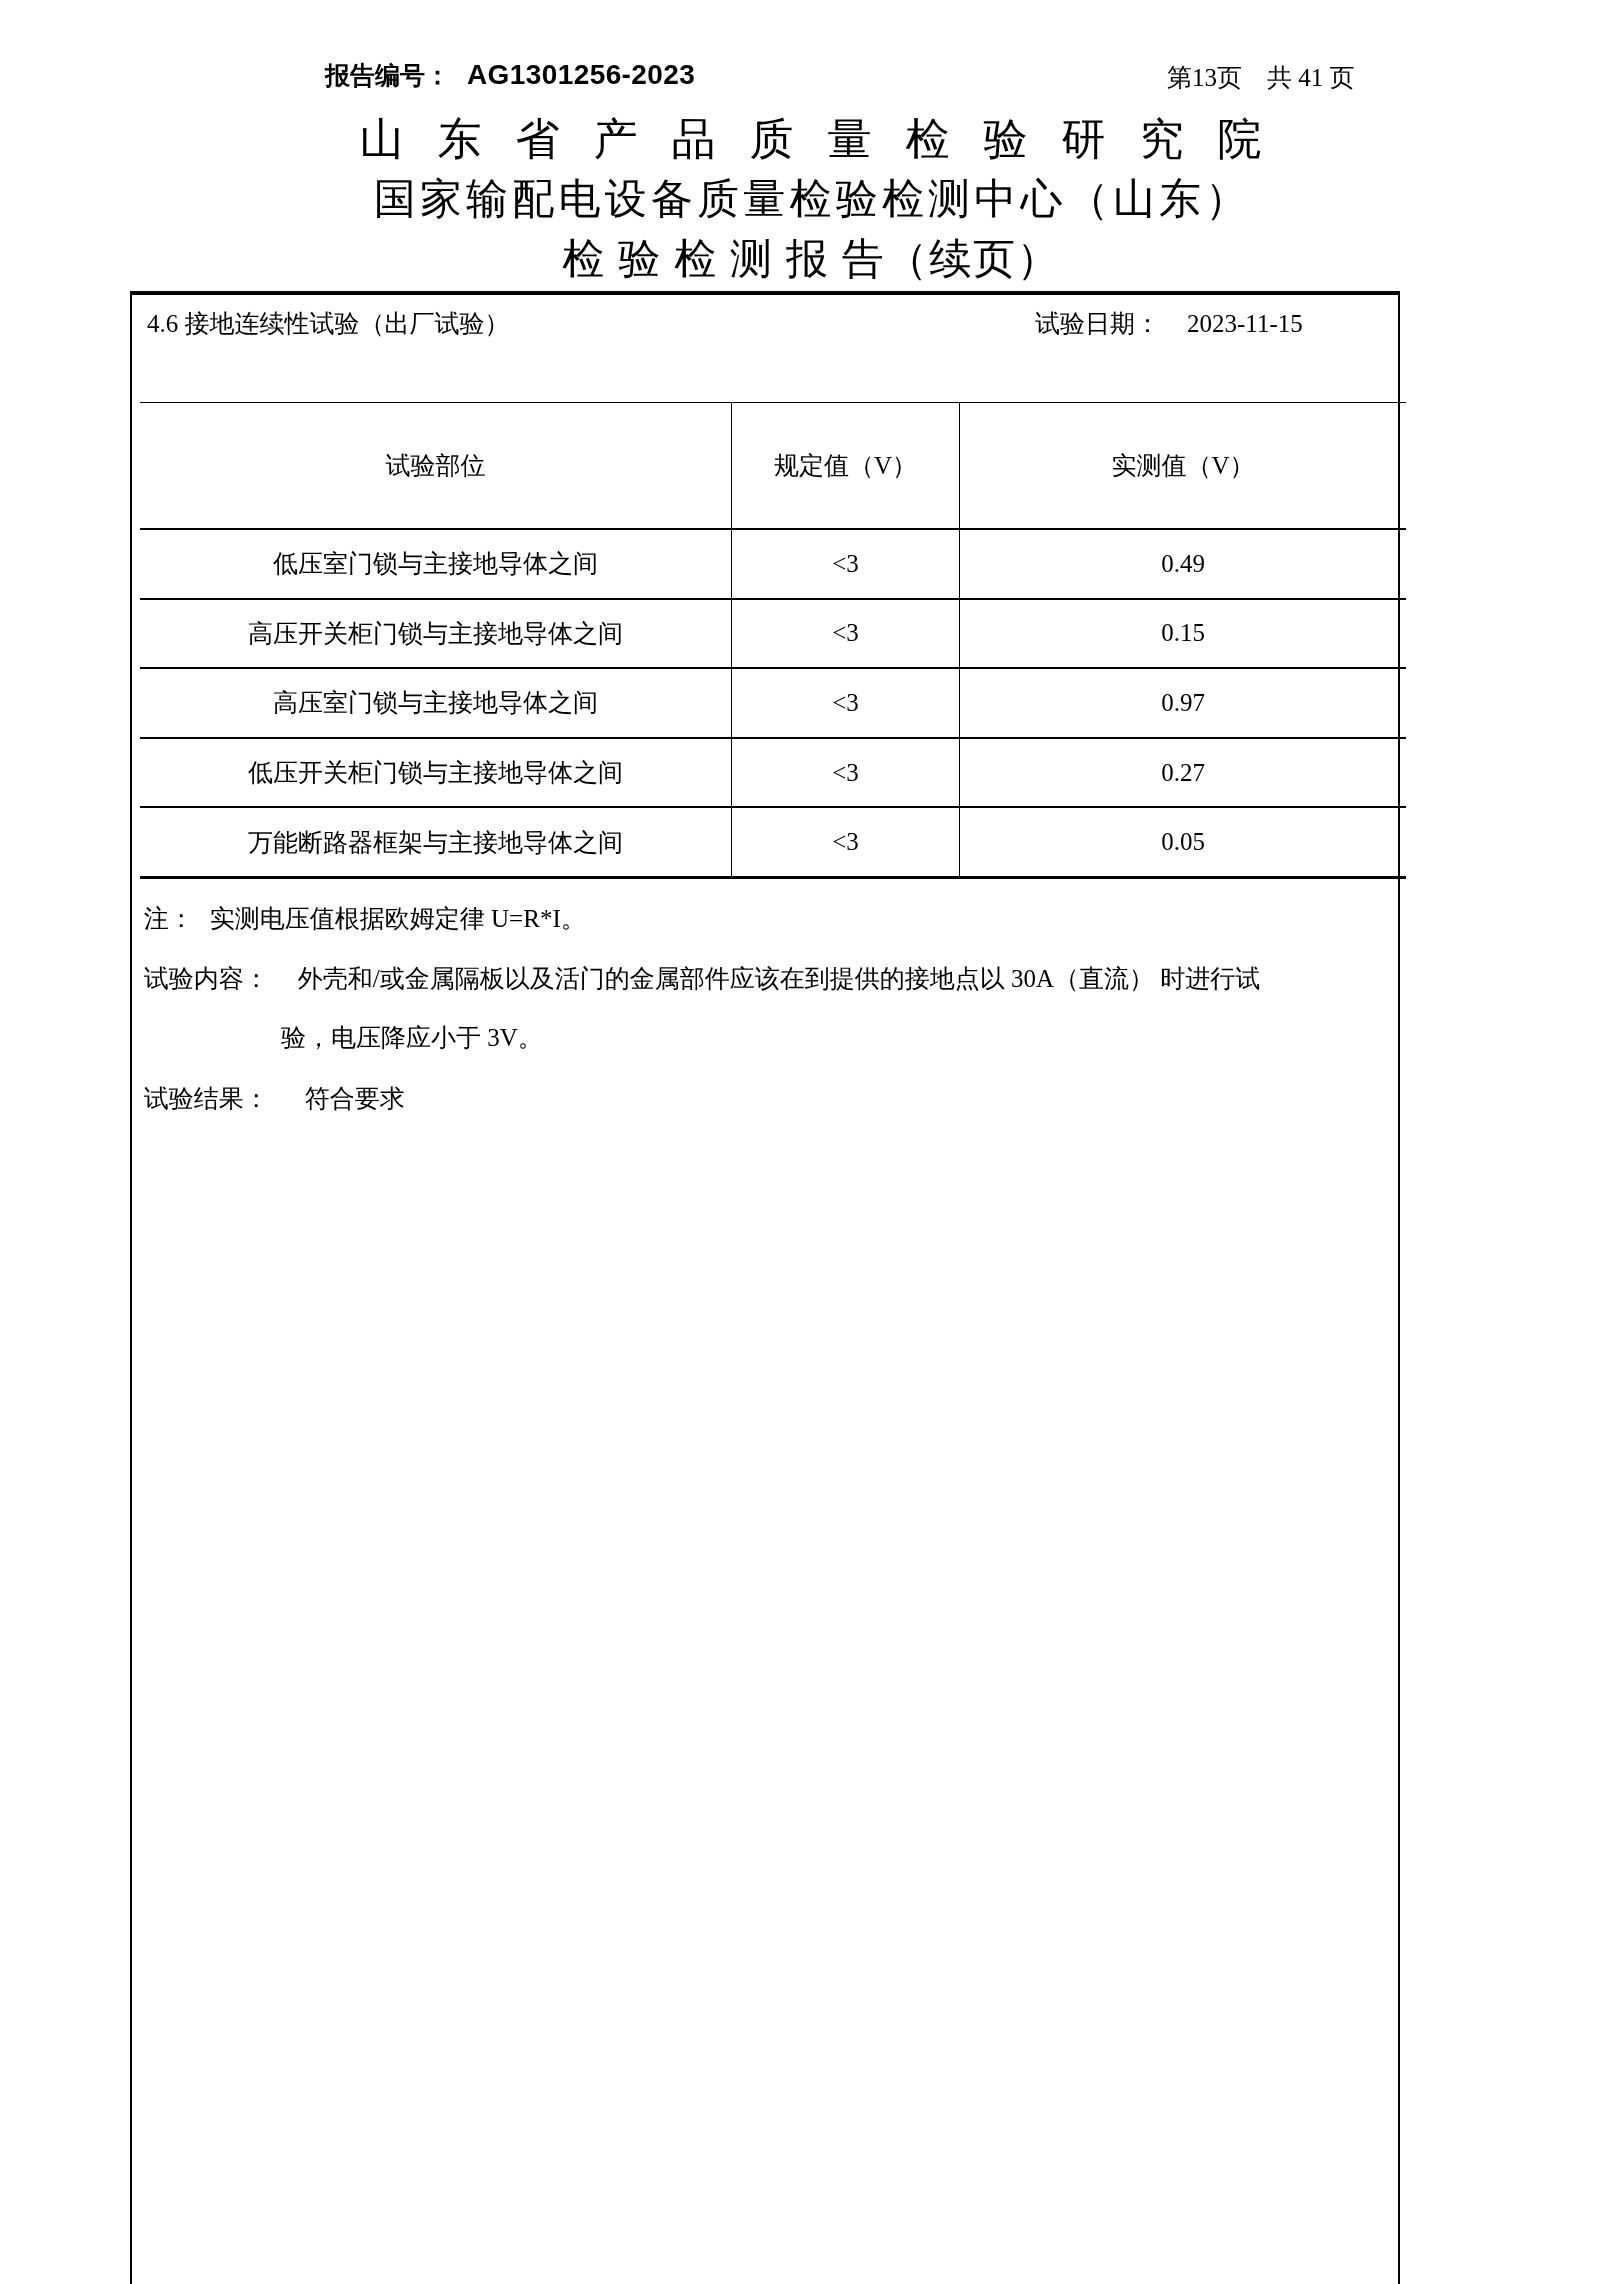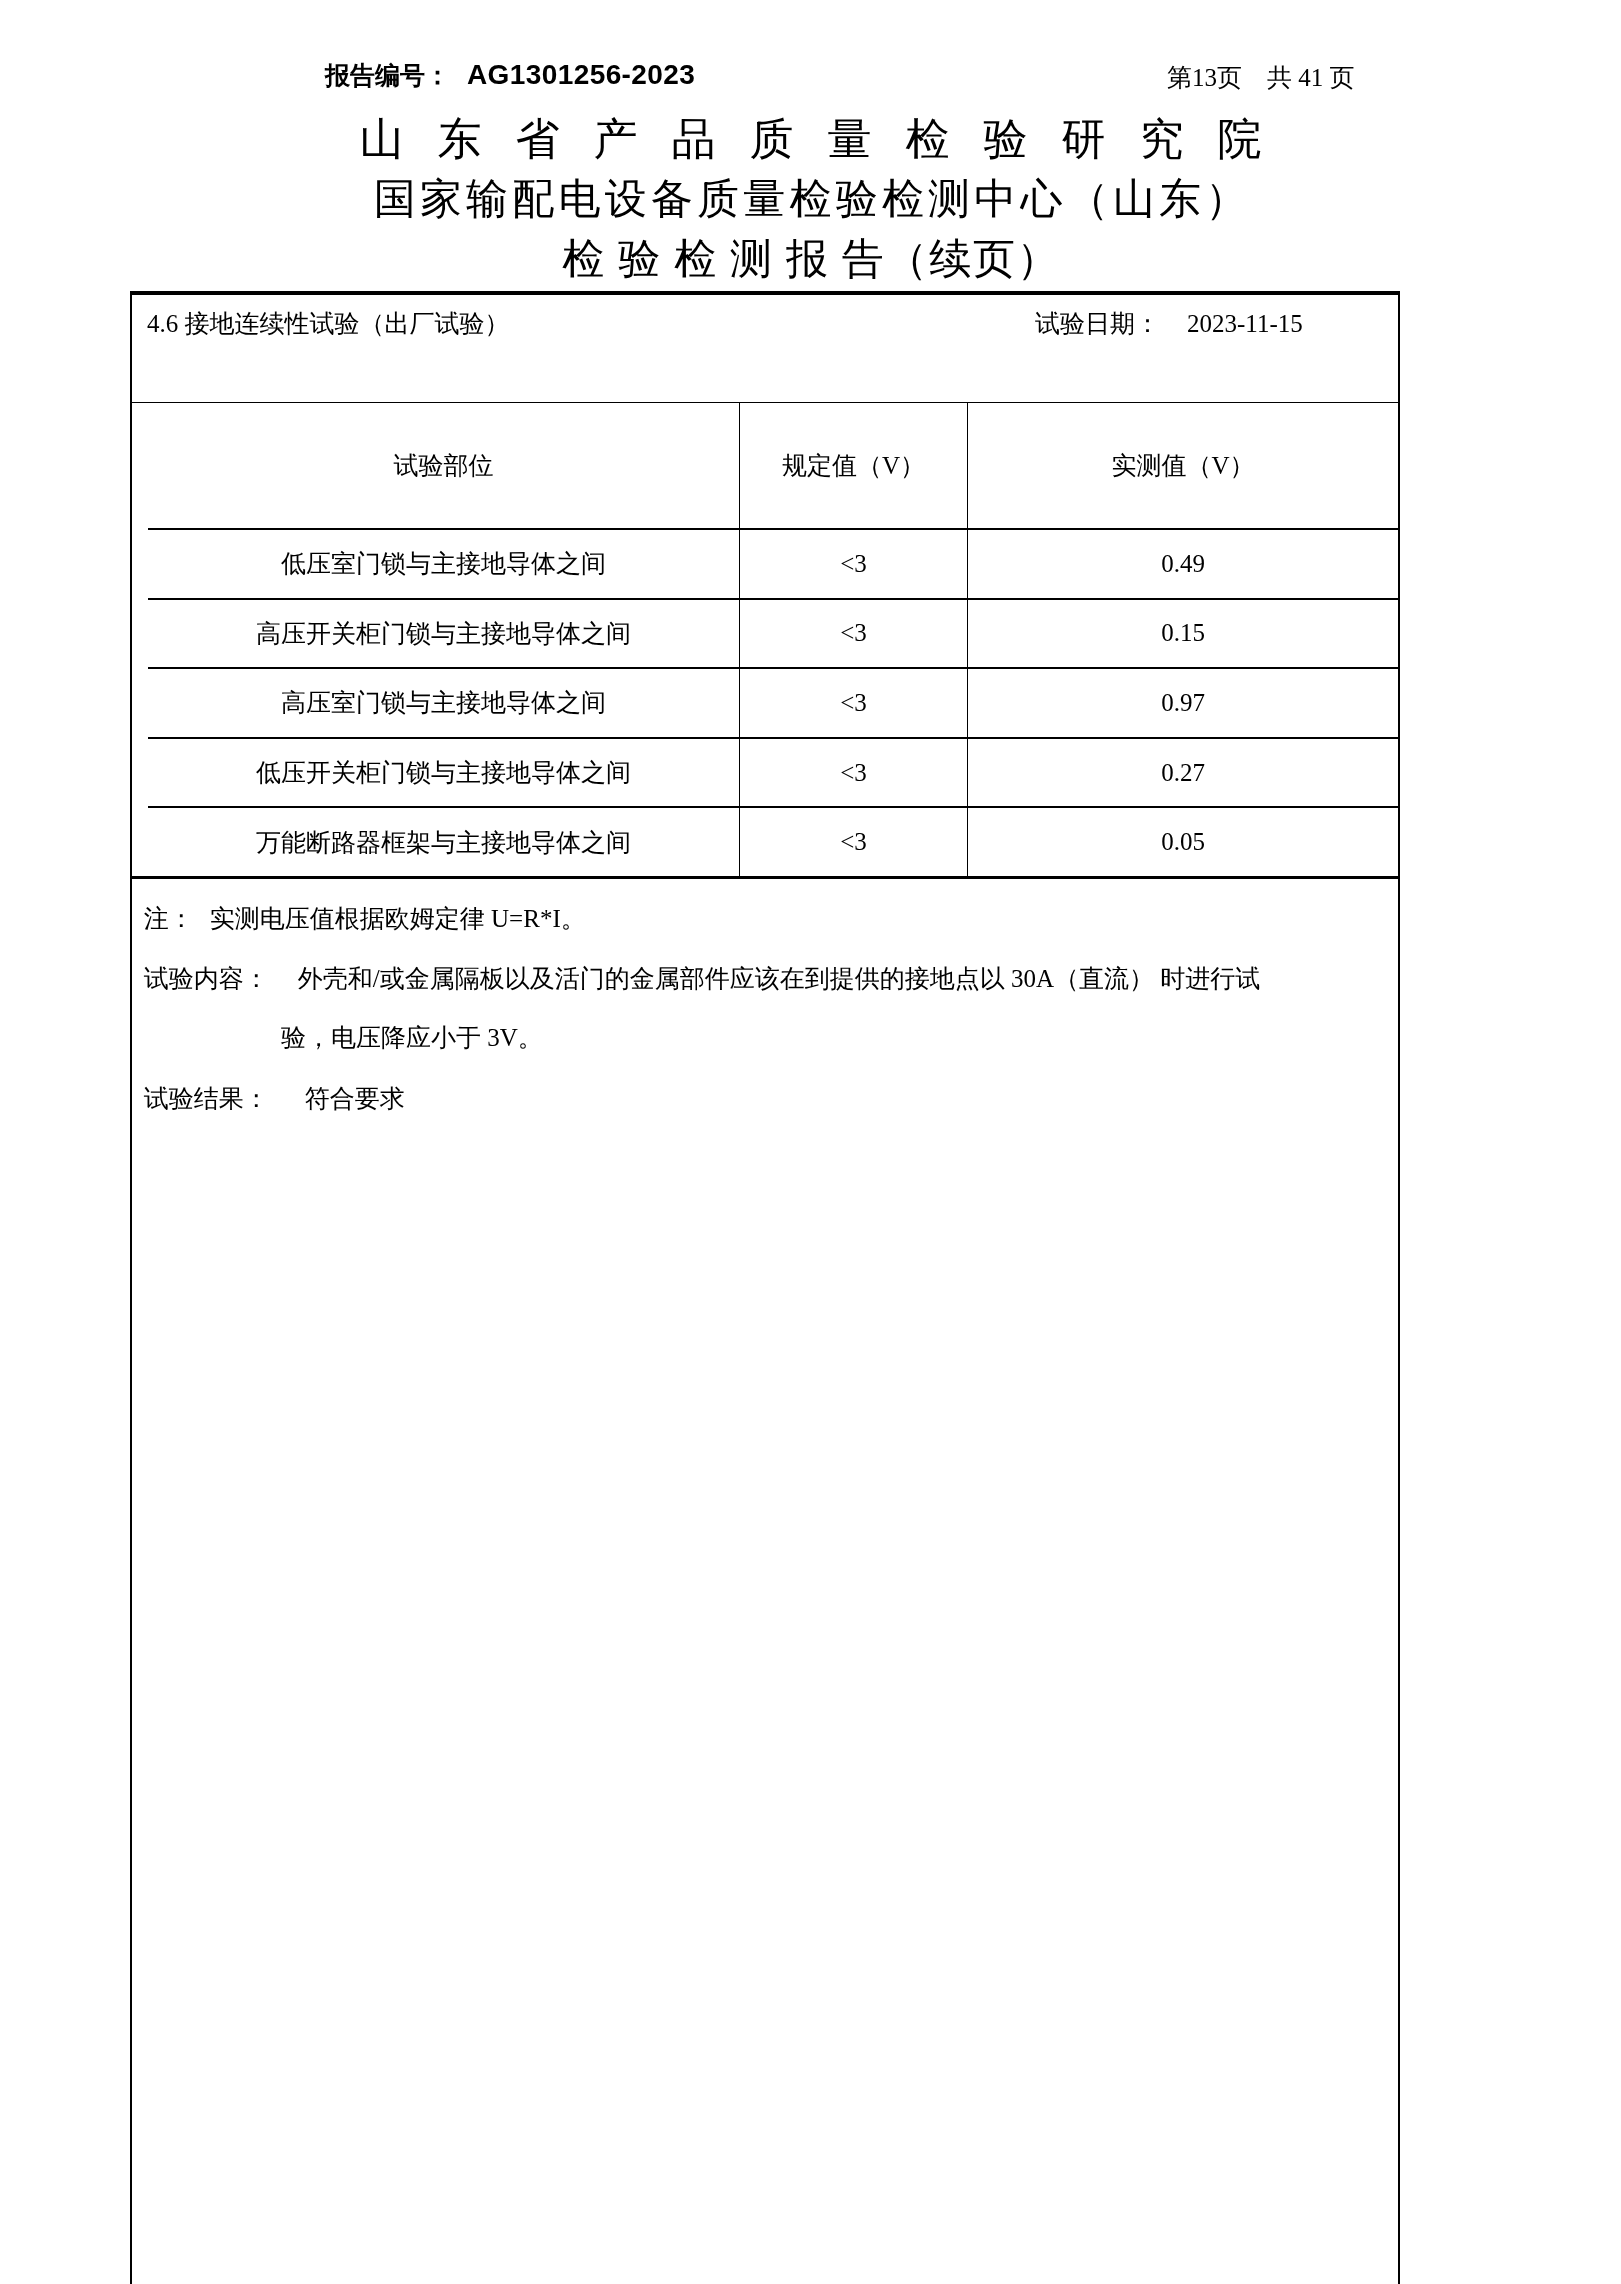--- a/index.html
+++ b/index.html
@@ -20,24 +20,24 @@
 
   
   .main-box { position:absolute; left:130px; top:291px; width:1270px; height:2199px;
               border:2.5px solid #000; border-top-width:4.2px; border-bottom-width:4.2px; }
 
   .sec-heading { position:absolute; left:15px;  top:11.8px; font-size:25px; white-space:nowrap; }
   .sec-date    { position:absolute; left:903px; top:11.8px; font-size:25px; white-space:nowrap; }
   .sec-date .val { margin-left:27px;margin-top:16px; }
 
   
-  .test-table { position:absolute; left:0; top:107px; width:100%; height:477px;
+  .test-table { position:absolute; left:8px; top:107px; width:100%; height:477px;
                 display:grid; grid-template-columns:591px 228px 1fr;
                 grid-template-rows:125px repeat(5, 1fr);
-                border-top:1.7px solid #000; border-bottom:3.4px solid #000;padding-left:16px; }
+                border-top:1.7px solid #000; border-bottom:3.4px solid #000; }
   .cell { display:flex; align-items:center; justify-content:center; font-size:25px; text-align:center; }
   .cl   { border-left:1.7px solid #000; }
   .rt   { border-top:2.5px solid #000; }
 
   
   .note { position:absolute; font-size:25px; white-space:nowrap; line-height:25px; }
   .n1 { left:11.8px;  top:611px;font-family:Liberation Serif, serif; }
   .n1 .txt { margin-left:16px; }
   .n2 { left:11.8px;  top:671px; }
   .n2 .txt { margin-left:29px; }

